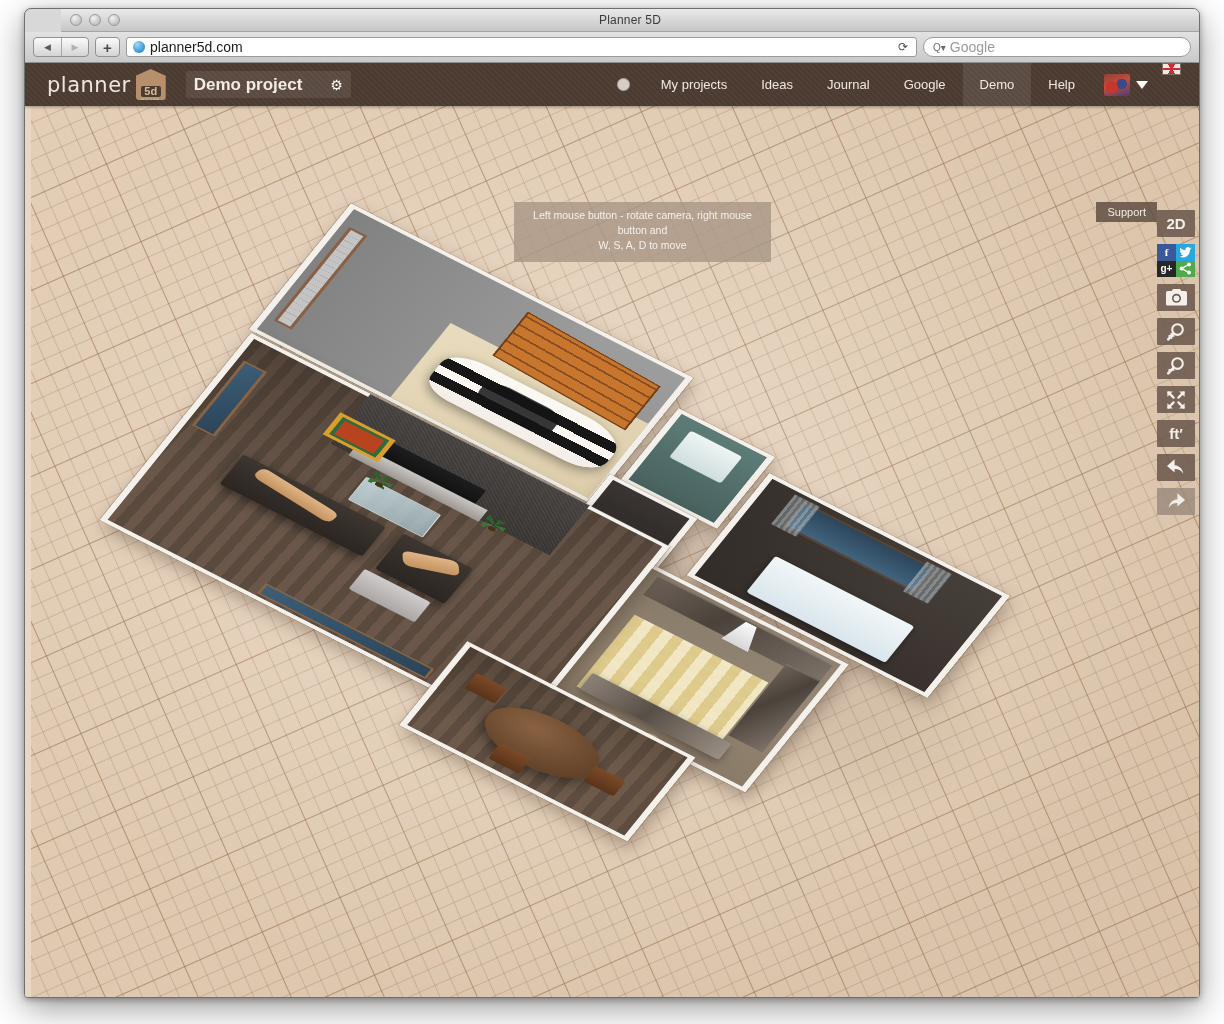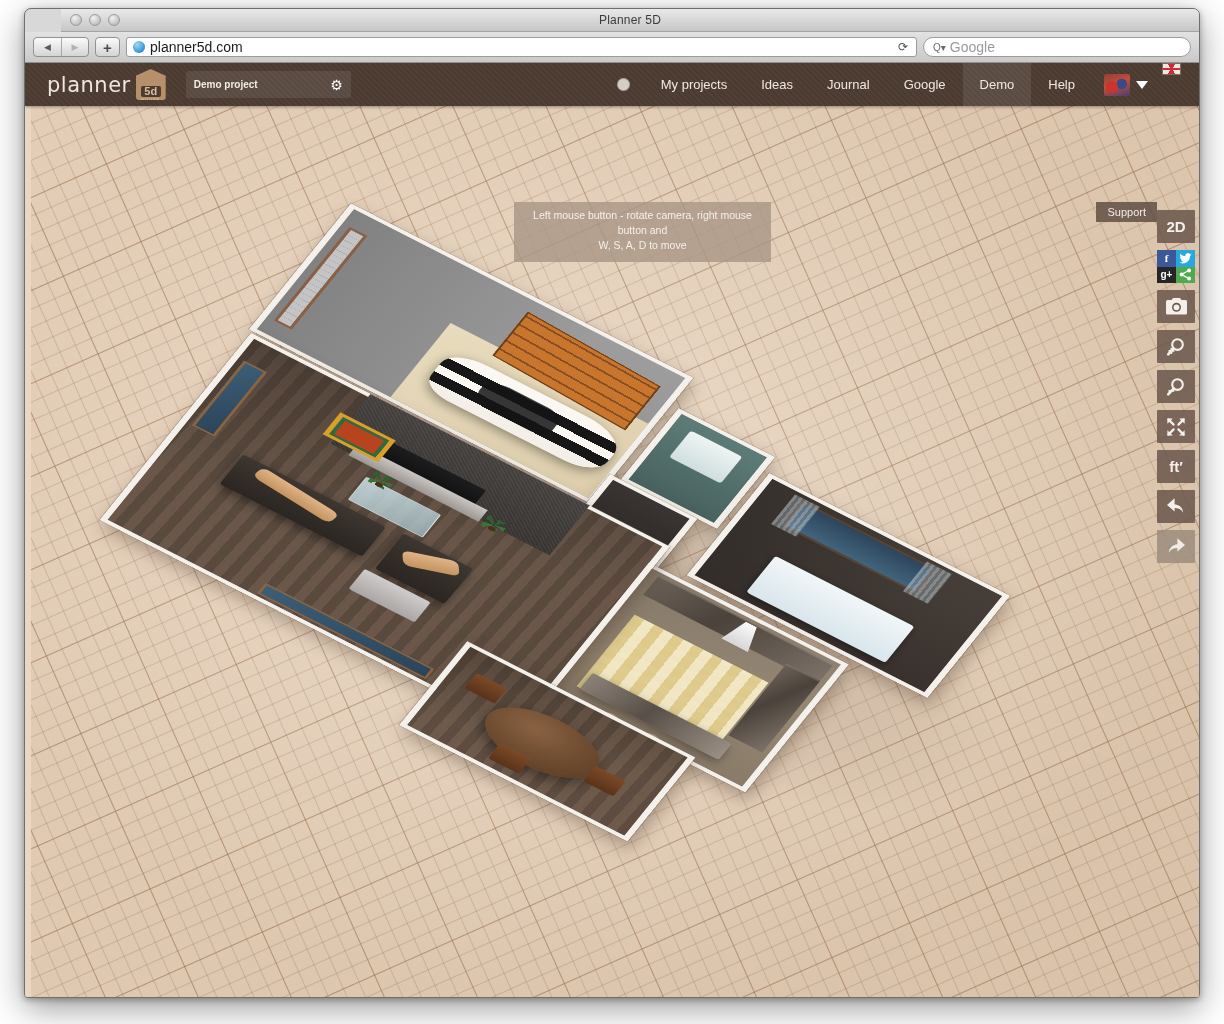--- a/index.html
+++ b/index.html
@@ -202,21 +202,21 @@
     width: 165px;
     height: 27px;
     background: rgba(255,255,255,.085);
     border-radius: 3px;
     display: flex;
     align-items: center;
     padding: 0 8px;
     position: relative;
   }
   #project-name {
-    font-size: 10px;
+    font-size: 17px;
     font-weight: bold;
     color: #f3ece5;
   }
   #project-settings-icon {
     position: absolute;
     right: 8px;
     color: #ffffff;
     font-size: 14px;
     line-height: 1;
   }
@@ -306,21 +306,21 @@
     position: absolute;
     z-index: 30;
     right: 10px;
     top: 104px;
     width: 38px;
     display: flex;
     flex-direction: column;
     gap: 7px;
   }
   .tool-btn {
-    width: 38px; height: 33px;
+    width: 38px; height: 27px;
     background: rgba(108,90,77,.88);
     color: #f4efea;
     display: flex;
     align-items: center;
     justify-content: center;
     font-size: 15px;
     font-weight: bold;
     border-radius: 1px;
   }
   .tool-btn.muted { background: rgba(152,136,122,.80); }

